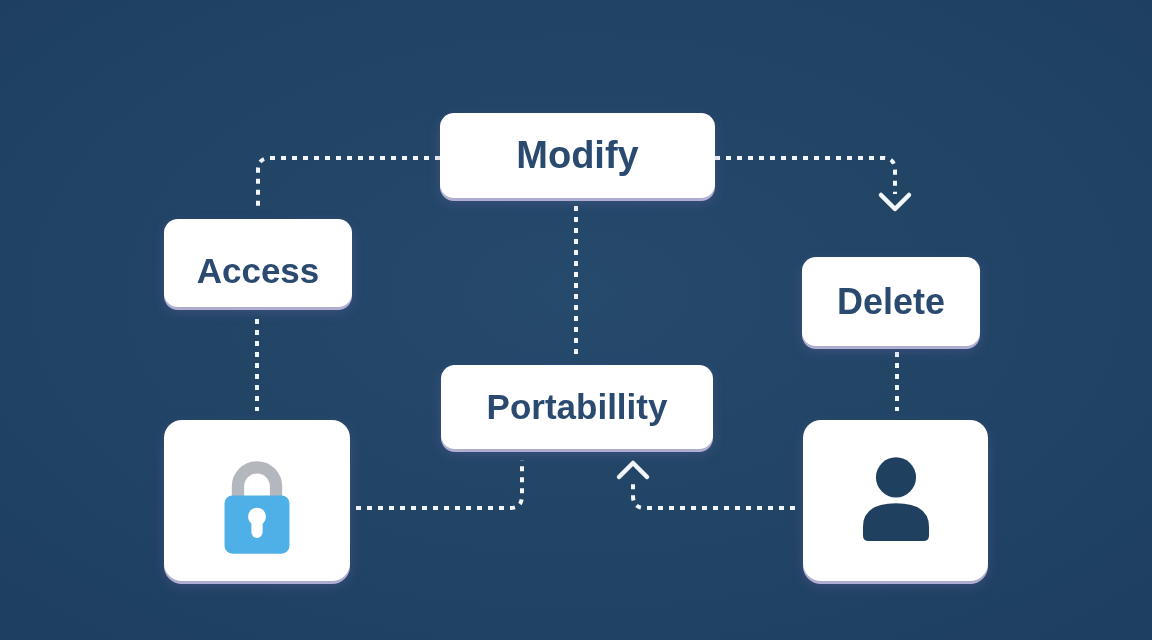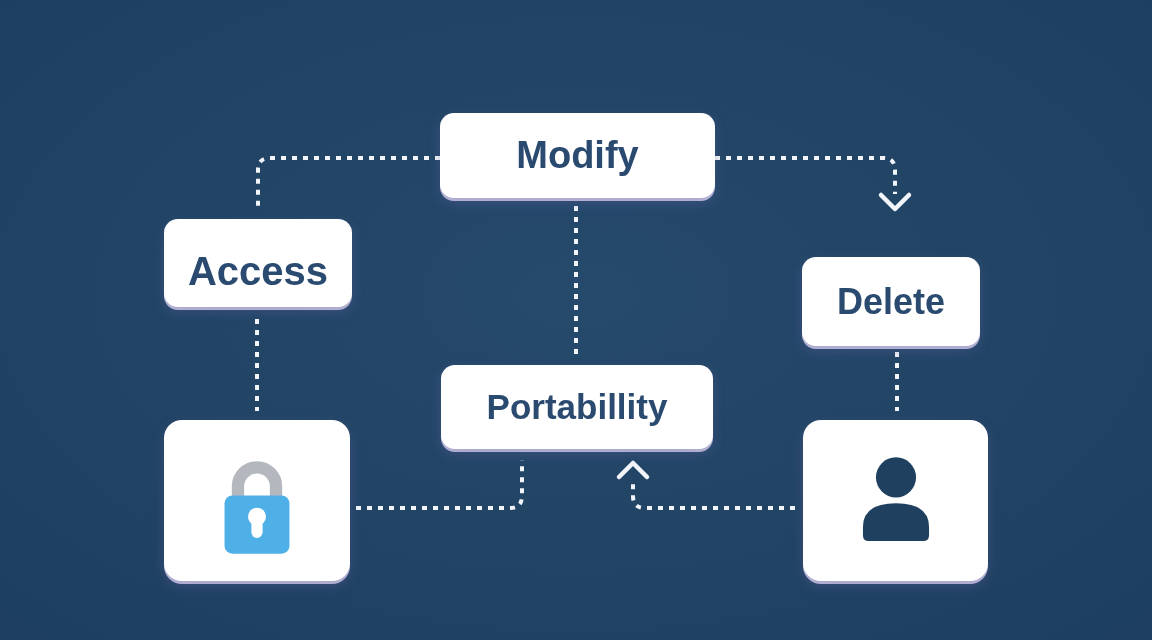--- a/index.html
+++ b/index.html
@@ -30,21 +30,21 @@
     border-radius:14px;
     box-shadow:0 5px 12px rgba(110,100,165,.35), 0 3px 0 rgba(215,211,236,.9);
   }
   .label-node span{
     color:var(--card-text,#2a4a70);
     font-weight:700;
   }
   #node-modify{left:440px;top:113px;width:275px;height:85px;}
   #node-modify span{font-size:38px;}
   #node-access{left:164px;top:219px;width:188px;height:88px;}
-  #node-access span{font-size:40px;margin-top:16px;}
+  #node-access span{font-size:35px;margin-top:16px;}
   #node-delete{left:802px;top:218px;width:178px;height:89px;margin-top:39px;}
   #node-delete span{font-size:36px;}
   #node-portability{left:441px;top:365px;width:272px;height:84px;}
   #node-portability span{font-size:35px;}
   #node-lock{left:164px;top:420px;width:186px;height:161px;border-radius:18px;}
   #node-user{left:803px;top:420px;width:185px;height:161px;border-radius:18px;}
   .node svg.icon{display:block;}
 </style>
 </head>
 <body>

